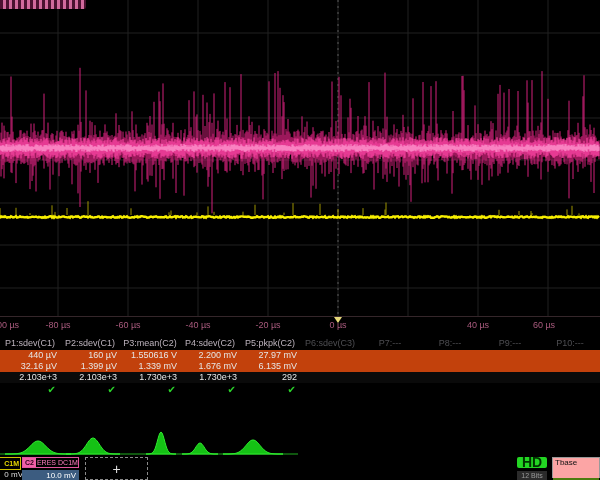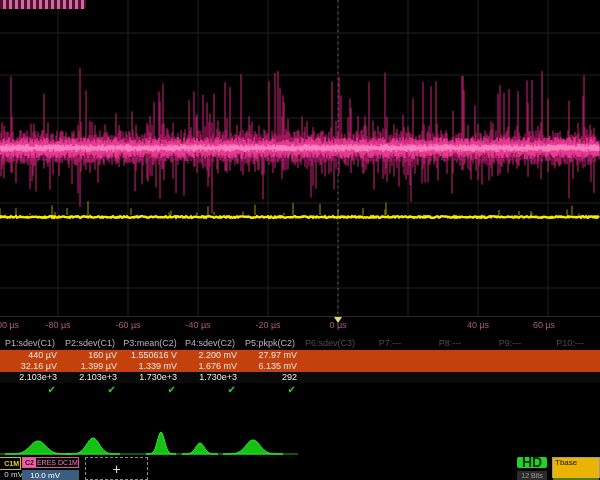--- a/index.html
+++ b/index.html
@@ -42,29 +42,29 @@
   #c1-box{position:absolute;left:0;top:2px;width:20px;height:11px;border:1px solid #cfc000;border-left:none;
           overflow:hidden;}
   #c1-box span{display:block;font-size:7px;line-height:11px;color:#e8d800;font-weight:bold;text-align:right;padding-right:1px;}
   #c1-vdiv{position:absolute;left:4px;top:15px;width:19px;height:10px;font-size:8px;line-height:10px;
            color:#dcdcdc;text-align:right;}
   #c2-box{position:absolute;left:22px;top:2px;width:57px;height:11px;border:1px solid #e0569e;
           display:flex;align-items:center;overflow:hidden;box-sizing:border-box;}
   .c2-chip{background:#f060a8;color:#2c0018;font-size:7px;font-weight:bold;line-height:9px;padding:0 2px;}
   .c2-txt{color:#ff7fc0;font-size:7px;line-height:9px;padding:0 1px;white-space:nowrap;}
   #c2-vdiv{position:absolute;left:22px;top:15px;width:57px;height:11px;background:#3c5c80;color:#fff;
-           font-size:8px;line-height:11px;text-align:right;padding-right:19px;box-sizing:border-box;}
+           font-size:8px;line-height:11px;text-align:right;padding-right:3px;box-sizing:border-box;}
   #add-box{position:absolute;left:85px;top:2px;width:61px;height:21px;border:1px dashed #8a8a8a;
            color:#e0e0e0;font-size:14px;display:flex;align-items:center;justify-content:center;}
   #hd-badge{position:absolute;left:517px;top:2px;width:30px;height:11px;background:#23d523;color:#003300;
             font-size:14px;font-weight:bold;text-align:center;line-height:11px;border-radius:2px;}
   #bits-label{position:absolute;left:517px;top:16px;width:30px;height:10px;background:#2b2b2b;color:#9a9a9a;
               font-size:7px;text-align:center;line-height:10px;}
   #tbase-box{position:absolute;left:552px;top:2px;width:48px;height:21px;border:1px solid #999;box-sizing:border-box;}
-  #tbase-head{height:20px;background:#eab308;color:#111;font-size:8px;line-height:10px;padding-left:2px;}
+  #tbase-head{height:20px;background:#fca5a5;color:#111;font-size:8px;line-height:10px;padding-left:2px;}
   #tbase-val{height:9px;background:#4d7c0f;color:#ececec;font-size:8px;line-height:9px;text-align:right;padding-right:2px;}
 </style>
 </head>
 <body>
 
 <div id="screen">
 
   <div id="wave-area">
     <svg id="grid-svg" width="600" height="318">
         <line x1="0" y1="33" x2="600" y2="33" stroke="#212121" stroke-width="1"></line>

